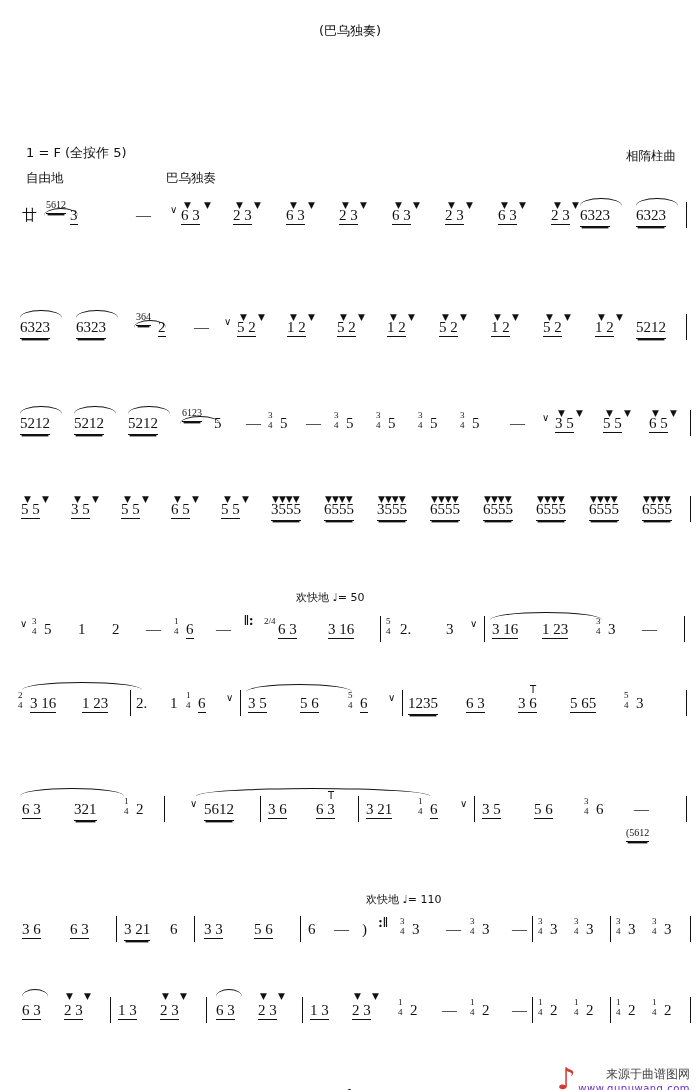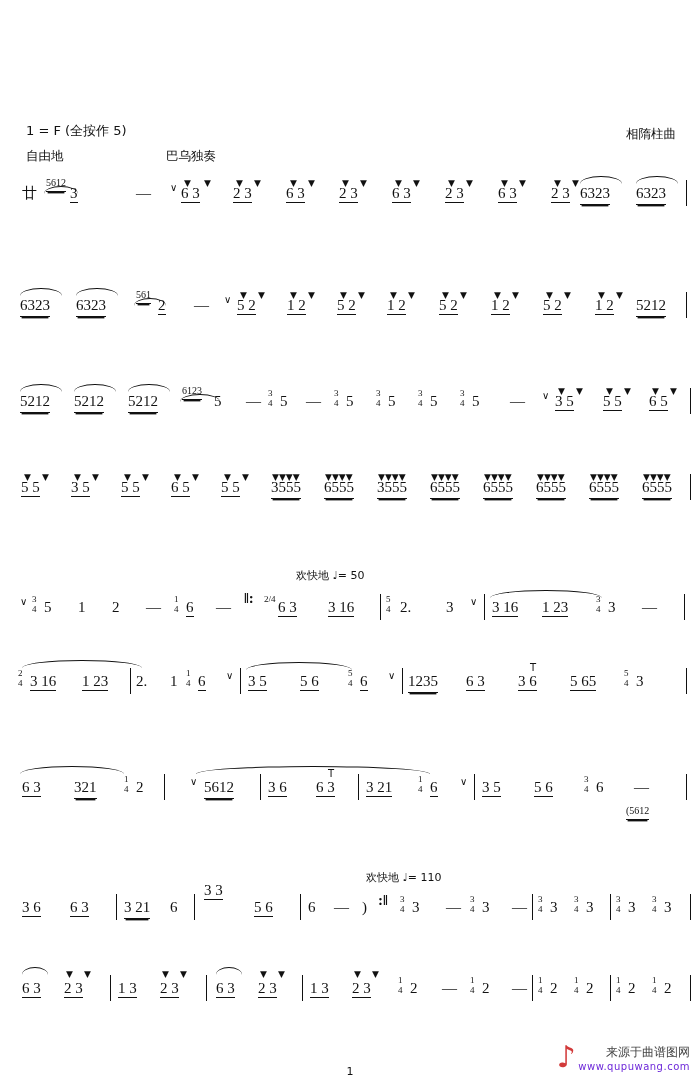--- a/index.html
+++ b/index.html
@@ -118,20 +118,21 @@
   .small{font-size:10px;}
   .sup{
     position:absolute;font-size:9px;
   }
 </style>
 </head>
 <body>
 
 <div class="sheet">
 
+  <div class="subtitle">(巴乌独奏)</div>
 
   <div class="keyline">1 = F (全按作 5)</div>
   <div class="composer">相隋柱曲</div>
   <div class="tempoA">自由地</div>
   <div class="tempoB">巴乌独奏</div>
 
   <div class="row" style="top:178px">
     <div class="rowinner">
       <div class="grp" style="left:4px;top:8px">廿</div>
       <div class="grp small und2" style="left:28px;top:0px">5612</div>
@@ -180,21 +181,21 @@
     </div>
   </div>
 
   <div class="row" style="top:290px">
     <div class="rowinner">
       <div class="slur" style="left:2px;top:-2px;width:42px"></div>
       <div class="grp und2" style="left:2px;top:8px">6323</div>
       <div class="slur" style="left:58px;top:-2px;width:42px"></div>
       <div class="grp und2" style="left:58px;top:8px">6323</div>
 
-      <div class="grp small und2" style="left:118px;top:0px">561</div>
+      <div class="grp small und2" style="left:118px;top:0px">364</div>
       <div class="grp und1" style="left:140px;top:8px">2</div>
       <div class="slur" style="left:116px;top:8px;width:32px"></div>
       <div class="grp" style="left:176px;top:8px">—</div>
 
       <div class="vmark" style="left:206px;top:4px">∨</div>
       <div class="arrow" style="left:222px;top:0px">▼</div>
       <div class="arrow" style="left:240px;top:0px">▼</div>
       <div class="grp und1" style="left:219px;top:8px">5 2</div>
 
       <div class="arrow" style="left:272px;top:0px">▼</div>
@@ -428,21 +429,21 @@
         <span>欢快地</span>
         <span>♩= 110</span>
       </div>
 
       <div class="grp und1" style="left:4px;top:30px">3 6</div>
       <div class="grp und1" style="left:52px;top:30px">6 3</div>
       <div class="bar" style="left:98px;top:24px"></div>
       <div class="grp und2" style="left:106px;top:30px">3 21</div>
       <div class="grp" style="left:152px;top:30px">6</div>
       <div class="bar" style="left:176px;top:24px"></div>
-      <div class="grp und1" style="left:186px;top:13px">3 3</div>
+      <div class="grp und1" style="left:186px;top:30px">3 3</div>
       <div class="grp und1" style="left:236px;top:30px">5 6</div>
       <div class="bar" style="left:282px;top:24px"></div>
       <div class="grp" style="left:290px;top:30px">6</div>
       <div class="grp" style="left:316px;top:30px">—</div>
       <div class="grp" style="left:344px;top:30px">)</div>
       <div class="repeat" style="left:360px;top:22px">:‖</div>
       <div class="sup" style="left:382px;top:24px">3<br>4</div>
       <div class="grp" style="left:394px;top:30px">3</div>
       <div class="grp" style="left:428px;top:30px">—</div>
       <div class="sup" style="left:452px;top:24px">3<br>4</div>

